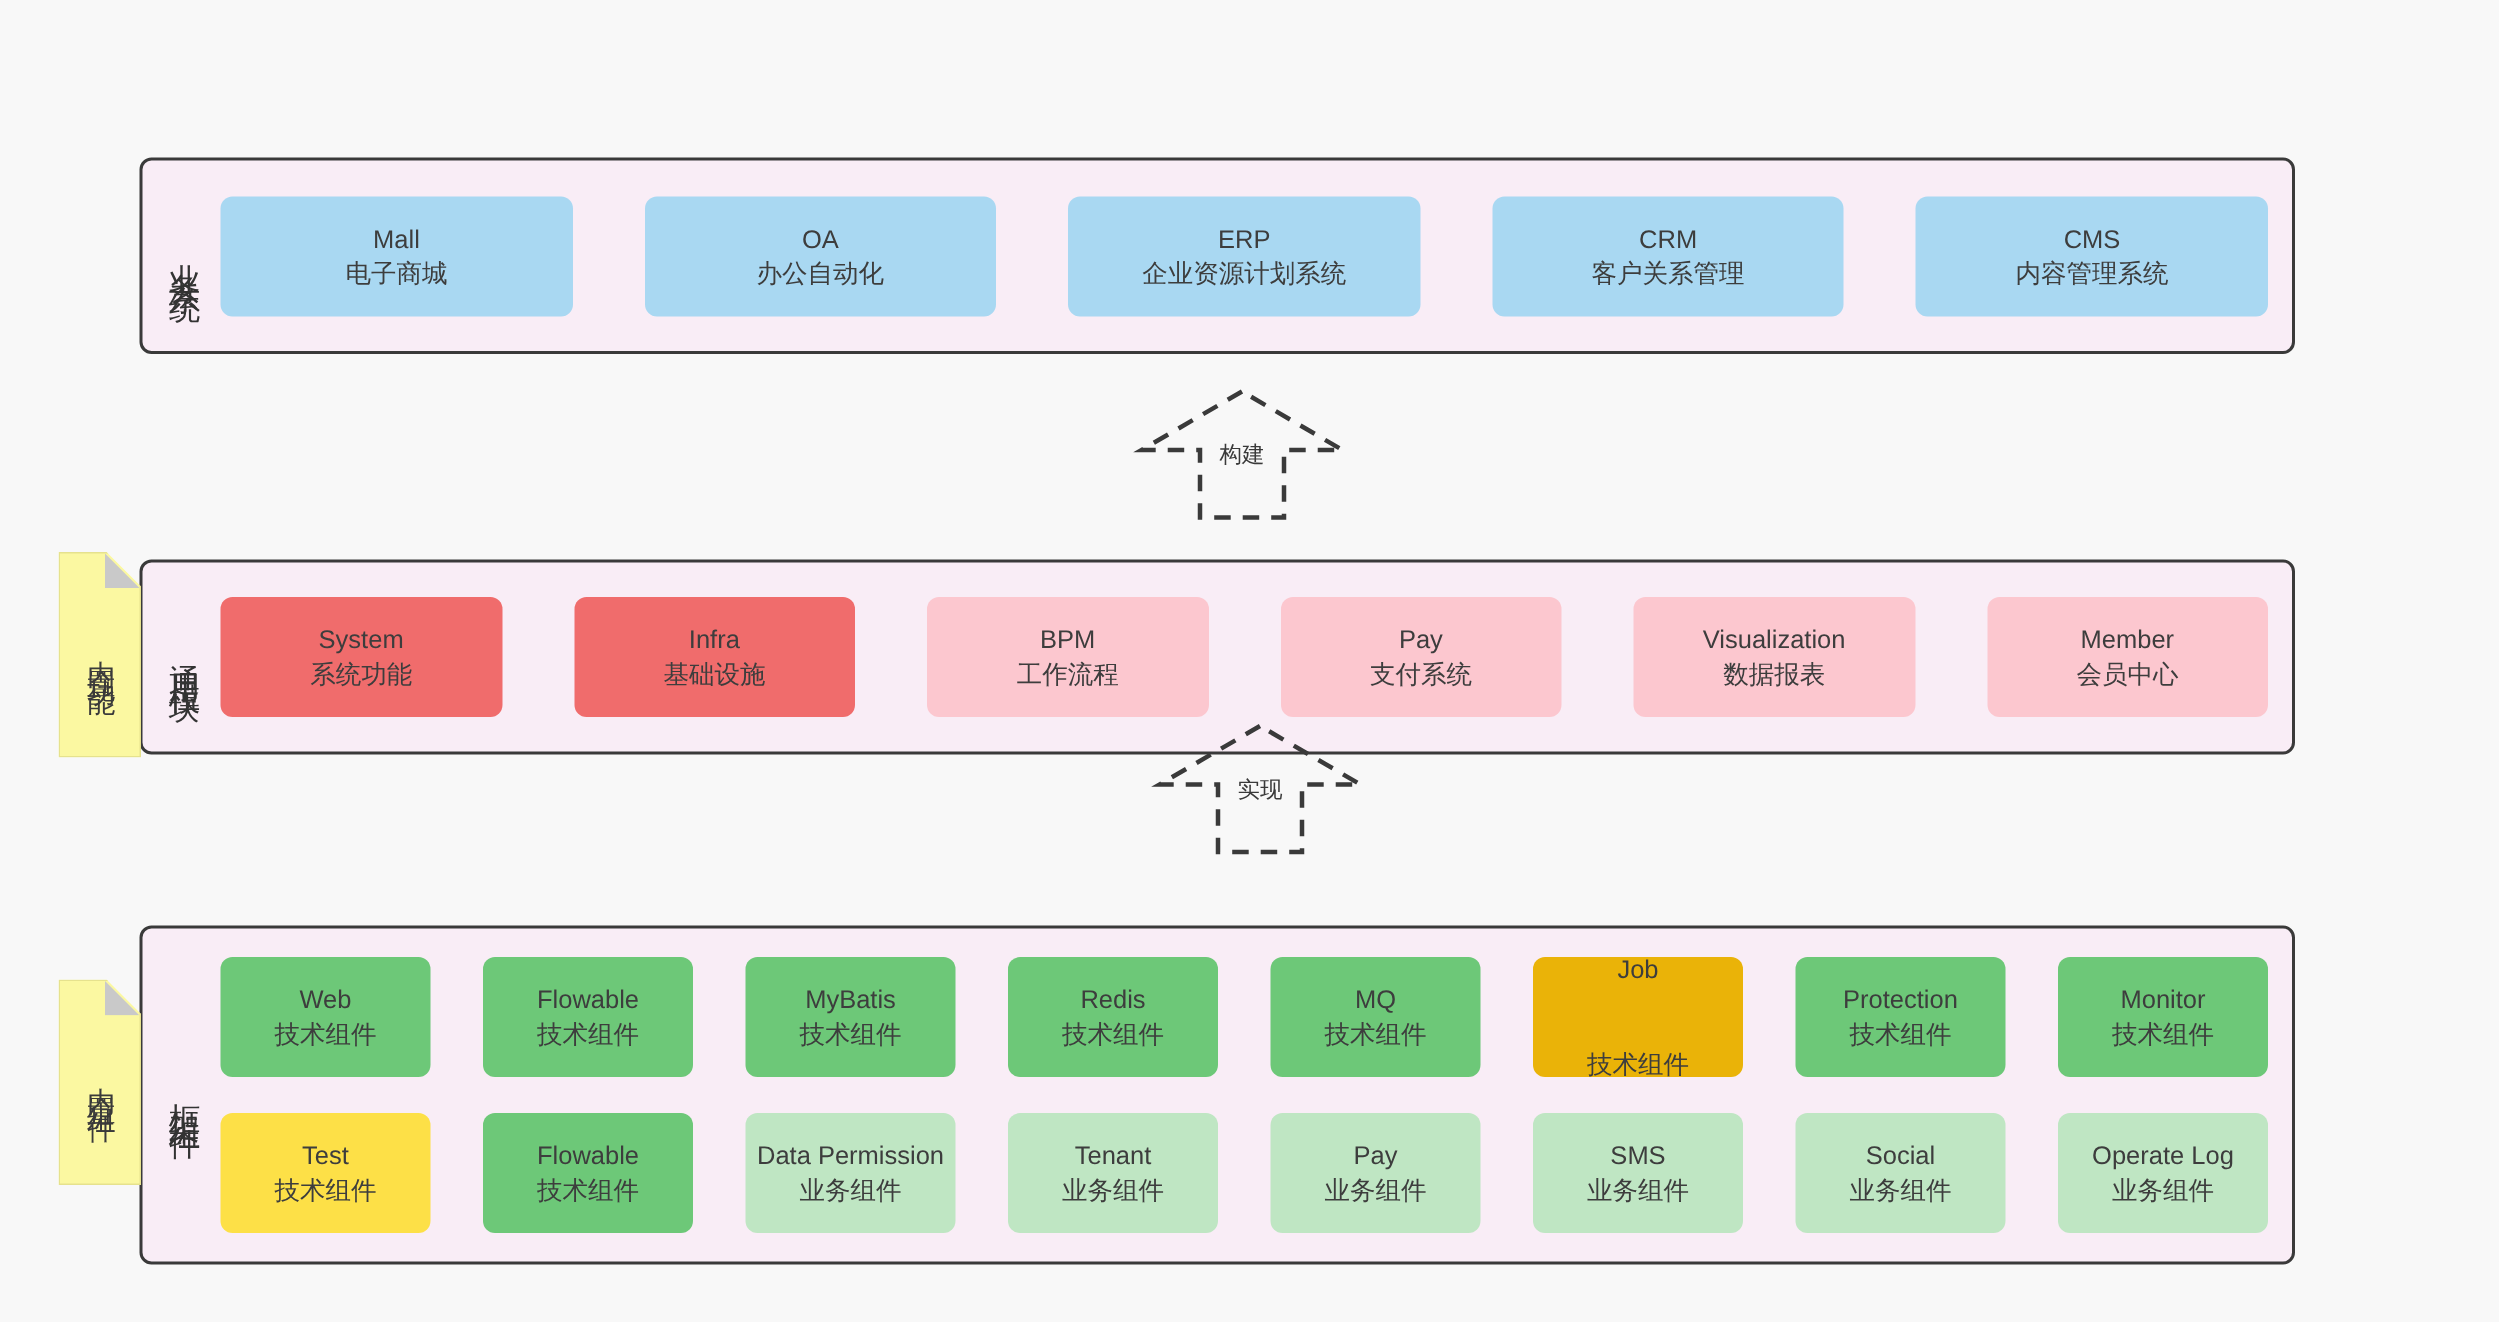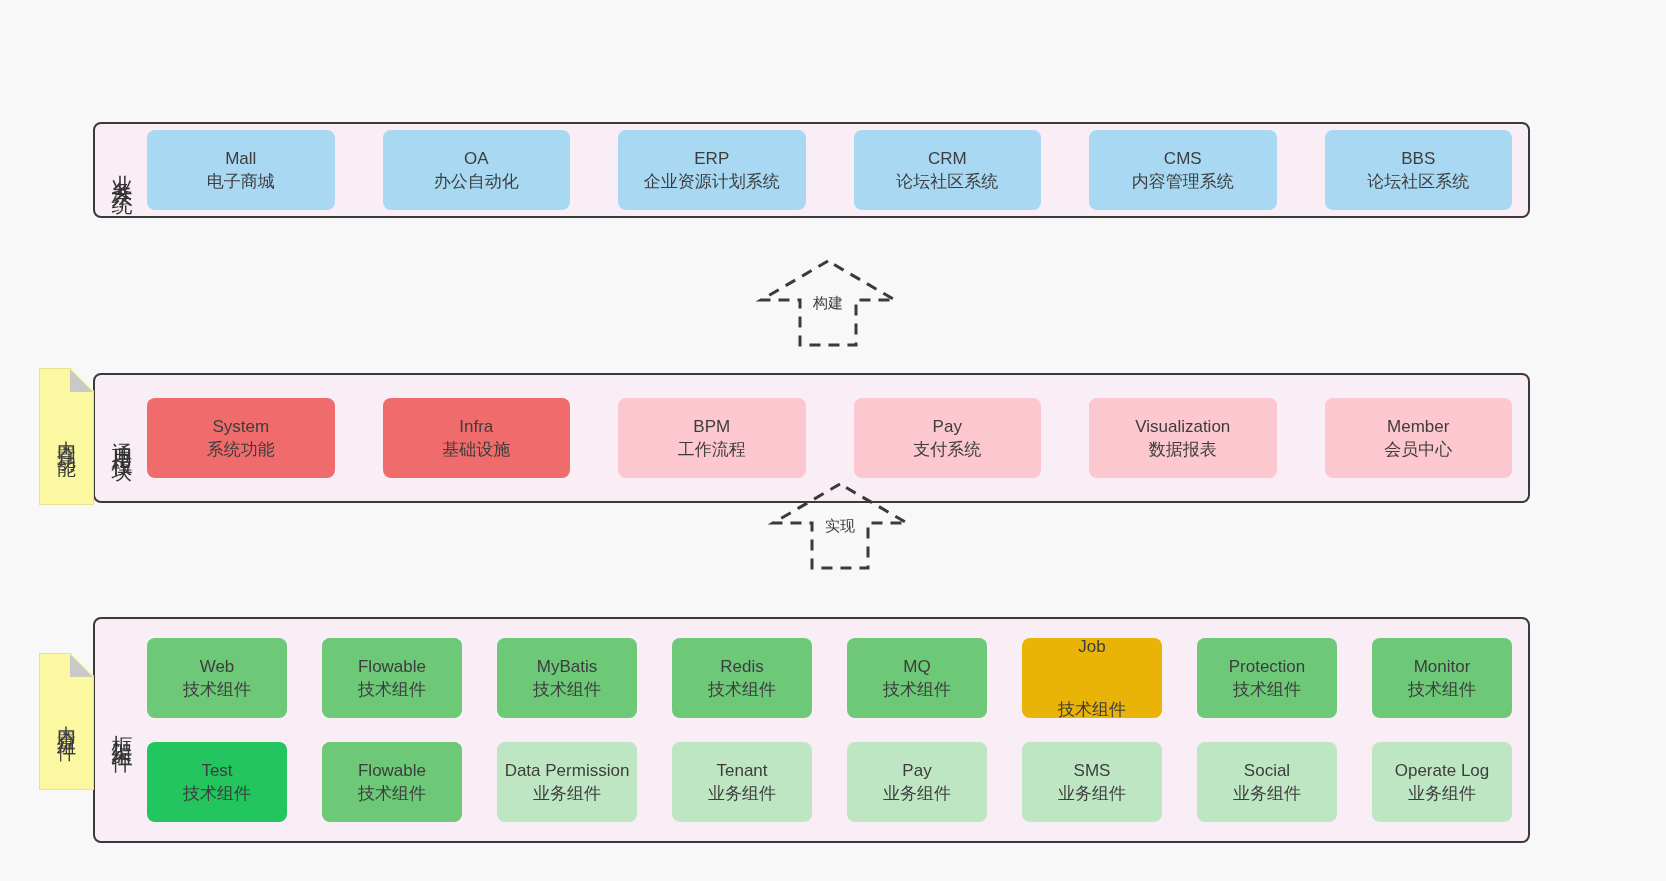--- a/index.html
+++ b/index.html
@@ -13,21 +13,21 @@
   }
 
   
   .layer {
     position:absolute; left:93px; width:1437px;
     background:#f9edf6;
     border:2px solid #3a3a3a;
     border-radius:8px;
     box-sizing:border-box;
   }
-  .layer-1 { top:122px; height:96px;text-decoration:underline; }
+  .layer-1 { top:105px; height:131px;text-decoration:underline; }
   .layer-2 { top:373px; height:130px; }
   .layer-3 { top:617px; height:226px; }
 
   .layer-label {
     position:absolute; left:13px; top:50%;
     transform:translateY(-50%);
     writing-mode:vertical-rl; text-orientation:upright;
     font-size:21px; letter-spacing:6px; color:#333;
     white-space:nowrap;
   }
@@ -92,29 +92,25 @@
         <div class="box" style="background: rgb(169, 216, 242);">
           <div class="box-title">OA</div>
           <div class="box-subtitle">办公自动化</div>
         </div>
         <div class="box" style="background: rgb(169, 216, 242);">
           <div class="box-title">ERP</div>
           <div class="box-subtitle">企业资源计划系统</div>
         </div>
         <div class="box" style="background: rgb(169, 216, 242);">
           <div class="box-title">CRM</div>
-          <div class="box-subtitle">论坛社区系统</div>
+          <div class="box-subtitle">客户关系管理</div>
         </div>
         <div class="box" style="background: rgb(169, 216, 242);">
           <div class="box-title">CMS</div>
           <div class="box-subtitle">内容管理系统</div>
-        </div>
-        <div class="box" style="background: rgb(169, 216, 242);">
-          <div class="box-title">BBS</div>
-          <div class="box-subtitle">论坛社区系统</div>
         </div>
       </div>
     </div>
 </div>
 
 <div class="arrow arrow-1">
   <svg viewBox="0 0 150 92">
     <polygon points="75,4 8,43 47,43 47,88 103,88 103,43 142,43" fill="none" stroke="#3a3a3a" stroke-width="3" stroke-dasharray="11 8" stroke-linejoin="miter"></polygon>
   </svg>
   <div class="arrow-label">构建</div>
@@ -195,21 +191,21 @@
         <div class="box" style="background: rgb(109, 200, 120);">
           <div class="box-title">Protection</div>
           <div class="box-subtitle">技术组件</div>
         </div>
         <div class="box" style="background: rgb(109, 200, 120);">
           <div class="box-title">Monitor</div>
           <div class="box-subtitle">技术组件</div>
         </div>
       </div>
       <div class="row">
-        <div class="box" style="background: #22c55e;">
+        <div class="box" style="background: #fde047;">
           <div class="box-title">Test</div>
           <div class="box-subtitle">技术组件</div>
         </div>
         <div class="box" style="background: rgb(109, 200, 120);">
           <div class="box-title">Flowable</div>
           <div class="box-subtitle">技术组件</div>
         </div>
         <div class="box" style="background: rgb(191, 230, 195);">
           <div class="box-title">Data Permission</div>
           <div class="box-subtitle">业务组件</div>

